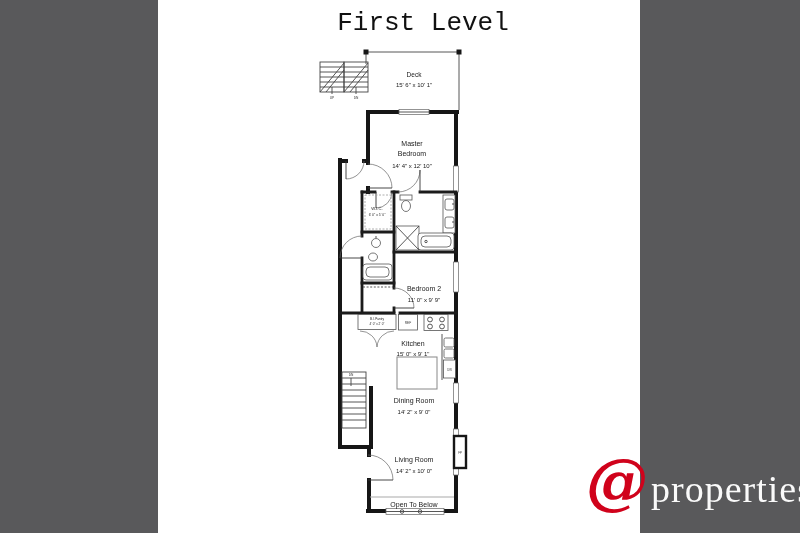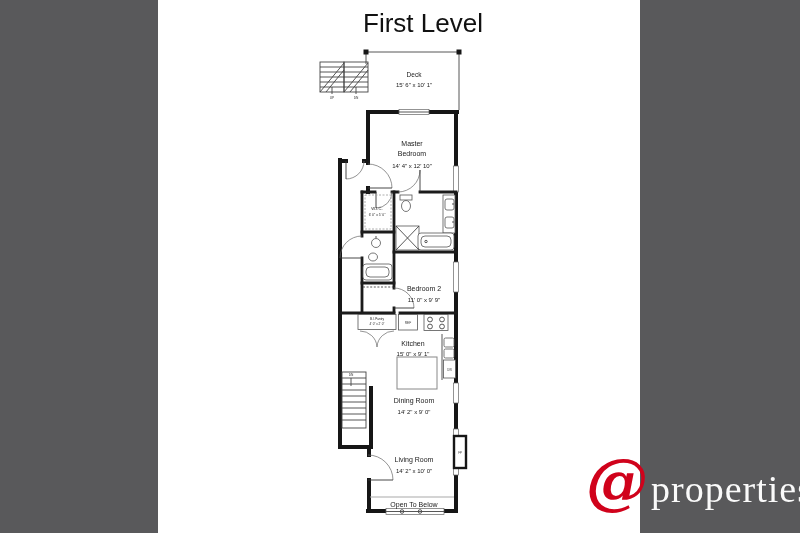--- a/index.html
+++ b/index.html
@@ -2,21 +2,21 @@
 <html><head>
 <meta charset="utf-8">
 <style>
   html,body{margin:0;padding:0;background:#ffffff;}
   #stage{position:relative;width:800px;height:533px;background:#ffffff;overflow:hidden;
          font-family:"Liberation Sans",sans-serif;}
   .side-panel{position:absolute;top:0;height:533px;background:#59595b;}
   #panel-left{left:0;width:158px;}
   #panel-right{left:640px;width:160px;}
   #plan-title{position:absolute;left:323px;top:8px;width:200px;text-align:center;
-              font-size:26px;color:#111;letter-spacing:0px;}
+              font-size:26px;color:#111;letter-spacing:0px;font-family:Liberation Mono, monospace;}
   svg{position:absolute;left:300px;top:40px;width:262px;height:485px;}
   svg text{font-family:"Liberation Sans",sans-serif;fill:#1a1a1a;}
   .room-name{font-size:7px;text-anchor:middle;}
   .room-dims{font-size:6px;text-anchor:middle;}
   .tiny{font-size:3.2px;text-anchor:middle;fill:#333;}
   .wic-name{font-size:4.2px;text-anchor:middle;}
   .wic-dims{font-size:3.4px;text-anchor:middle;}
   .pan-name{font-size:3px;text-anchor:middle;}
   .ext{stroke:#161616;stroke-width:4;fill:none;stroke-linecap:square;}
   .int{stroke:#1b1b1b;stroke-width:2.8;fill:none;stroke-linecap:square;}

